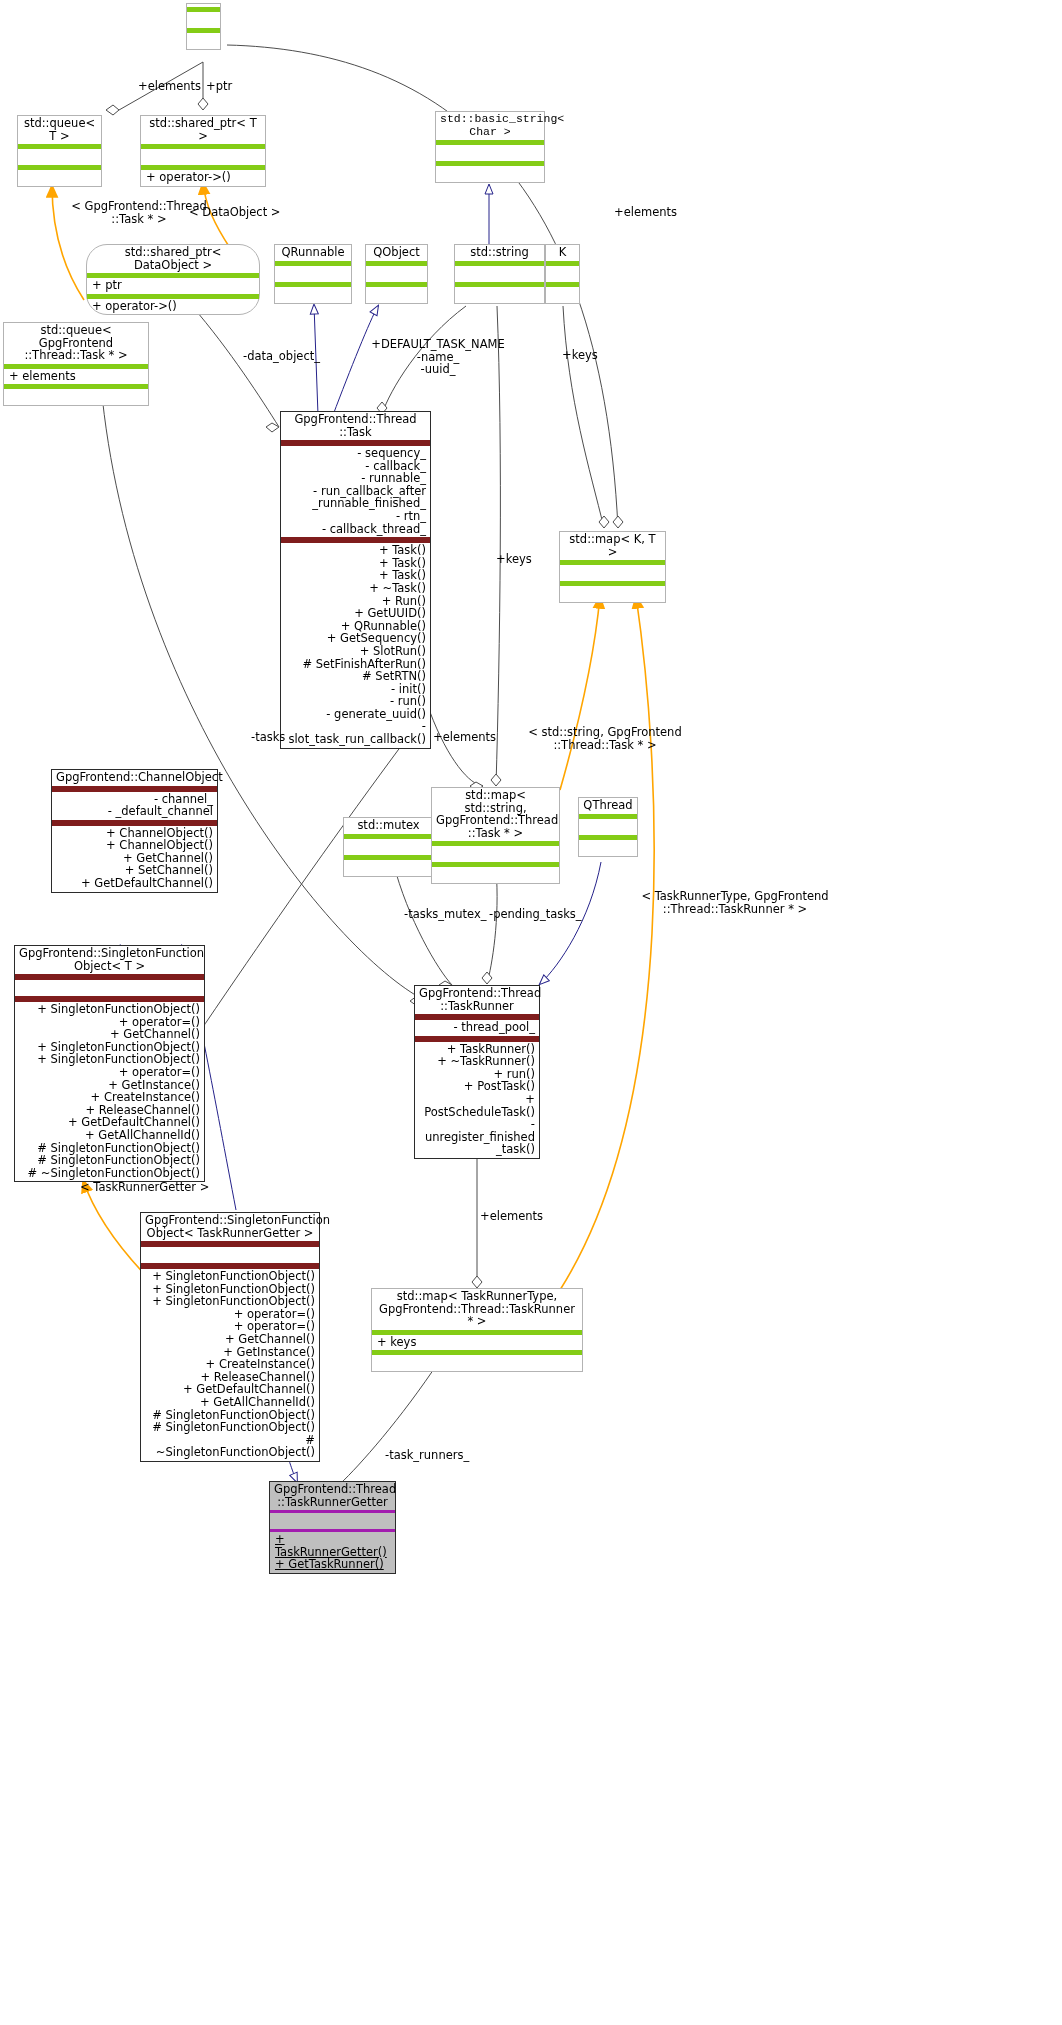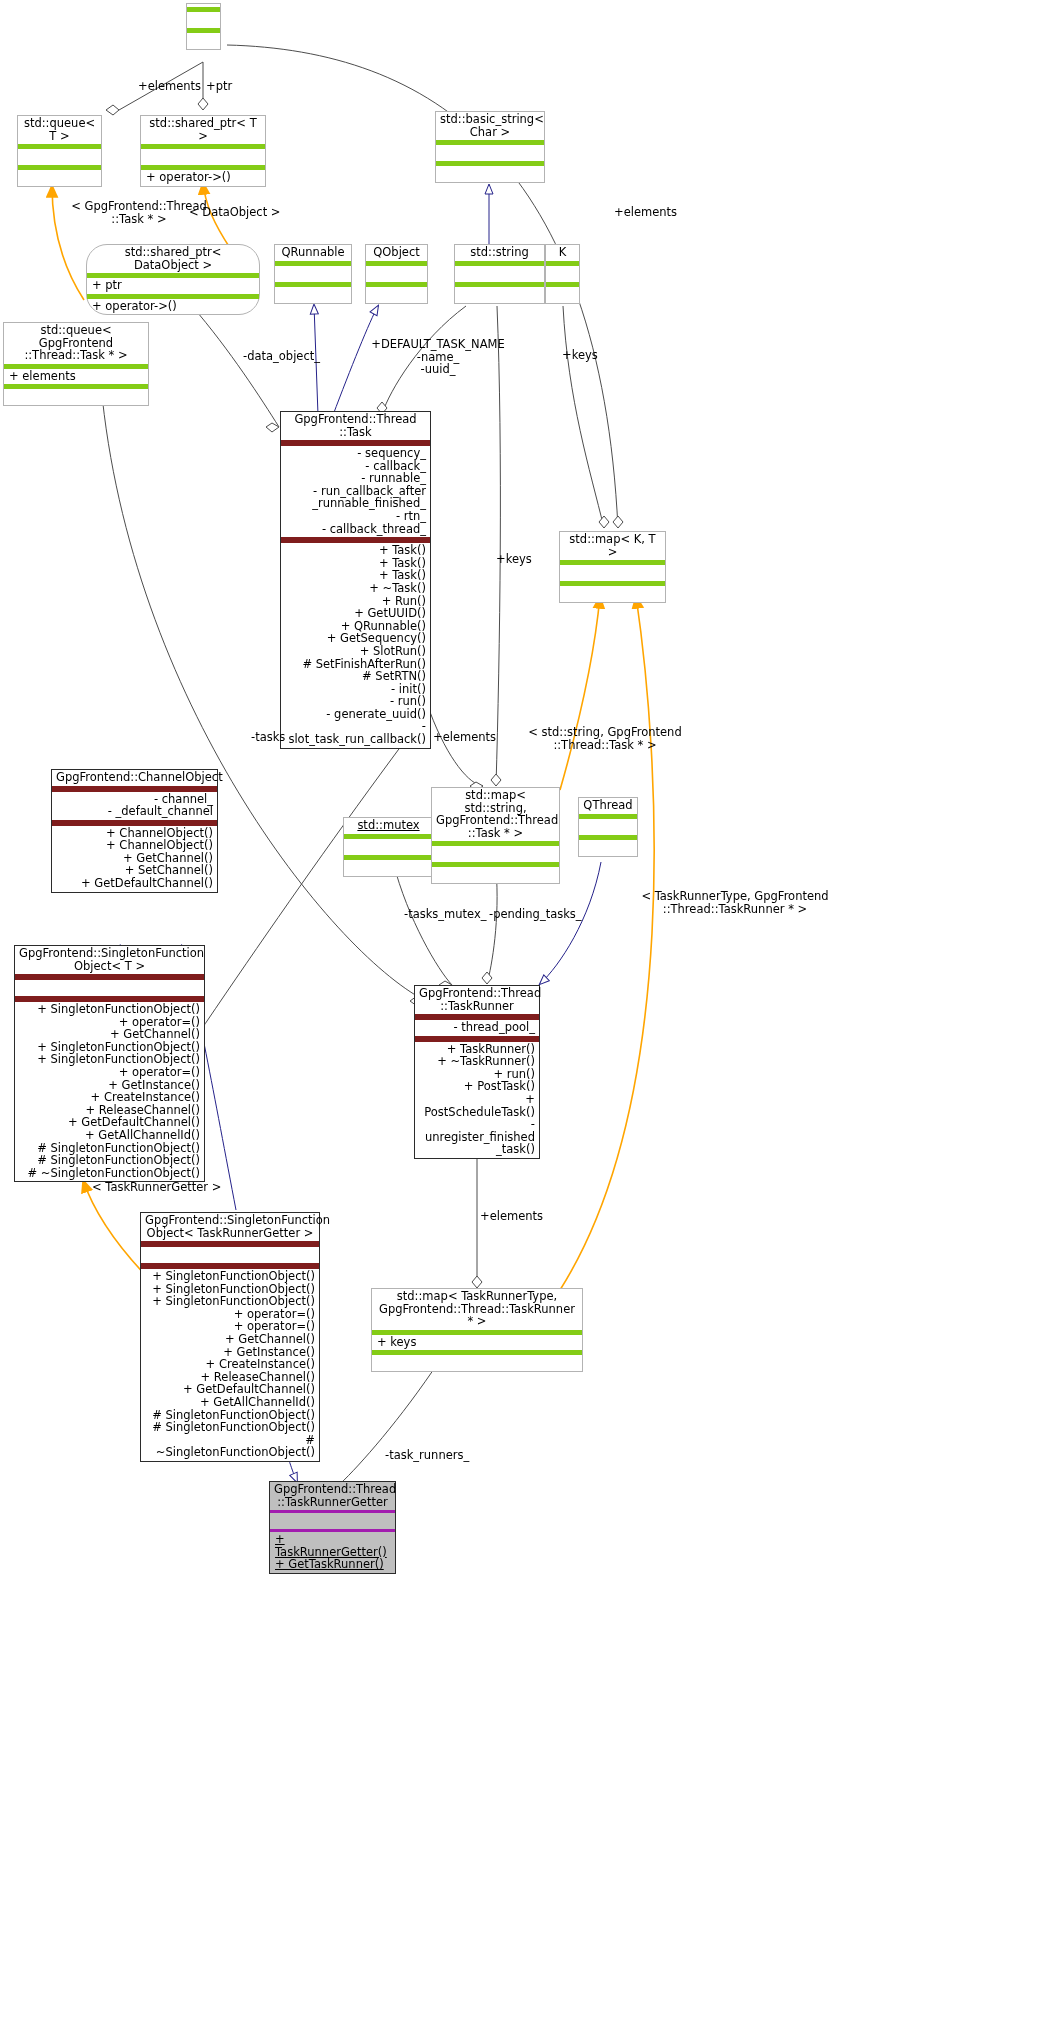--- a/index.html
+++ b/index.html
@@ -110,21 +110,21 @@
   </div>
 
   <div class="node grey" style="left:140px;top:115px;width:126px;">
     <div class="cmp">std::shared_ptr&lt; T &gt;</div>
     <div class="sec empty"></div>
     <div class="sec">
         <div>+ operator-&gt;()</div>
       </div>
   </div>
 
-  <div class="node grey" style="left:435px;top:111px;width:110px;">
+  <div class="node grey" style="left:435px;top:111px;width:110px;font-family:Liberation Mono, monospace;">
     <div class="cmp"><span>std::basic_string&lt;</span><br><span>Char &gt;</span></div>
     <div class="sec empty"></div>
     <div class="sec empty"></div>
   </div>
 
   <div class="node grey" style="left:86px;top:244px;width:174px;border-radius:21px;">
     <div class="cmp">std::shared_ptr&lt; DataObject &gt;</div>
     <div class="sec">
         <div>+ ptr</div>
       </div>
@@ -209,21 +209,21 @@
     </div>
     <div class="sec">
       <div>+ ChannelObject()</div>
       <div>+ ChannelObject()</div>
       <div>+ GetChannel()</div>
       <div>+ SetChannel()</div>
       <div>+ GetDefaultChannel()</div>
     </div>
   </div>
 
-  <div class="node grey" style="left:343px;top:817px;width:91px;text-decoration:underline;">
+  <div class="node grey" style="left:343px;top:817px;width:91px;">
     <div class="cmp">std::mutex</div>
     <div class="sec empty"></div>
     <div class="sec empty"></div>
   </div>
 
   <div class="node grey" style="left:431px;top:787px;width:129px;">
     <div class="cmp">
       <span>std::map&lt; std::string,</span><br>
       <span>GpgFrontend::Thread</span><br>
       <span>::Task * &gt;</span>
@@ -334,17 +334,17 @@
   <div class="lbl c" style="left:520px;top:726px;width:170px;">
     <span>&lt; std::string, GpgFrontend</span><br>
     <span>::Thread::Task * &gt;</span>
   </div>
   <div class="lbl" style="left:404px;top:908px;">-tasks_mutex_</div>
   <div class="lbl" style="left:489px;top:908px;">-pending_tasks_</div>
   <div class="lbl c" style="left:640px;top:866px;width:190px;margin-top:24px;">
     <span>&lt; TaskRunnerType, GpgFrontend</span><br>
     <span>::Thread::TaskRunner * &gt;</span>
   </div>
-  <div class="lbl" style="left:92px;top:1181px;">&lt; TaskRunnerGetter &gt;</div>
+  <div class="lbl" style="left:80px;top:1181px;">&lt; TaskRunnerGetter &gt;</div>
   <div class="lbl" style="left:480px;top:1210px;">+elements</div>
   <div class="lbl" style="left:385px;top:1449px;">-task_runners_</div>
 
 </div>
 
 </body></html>

